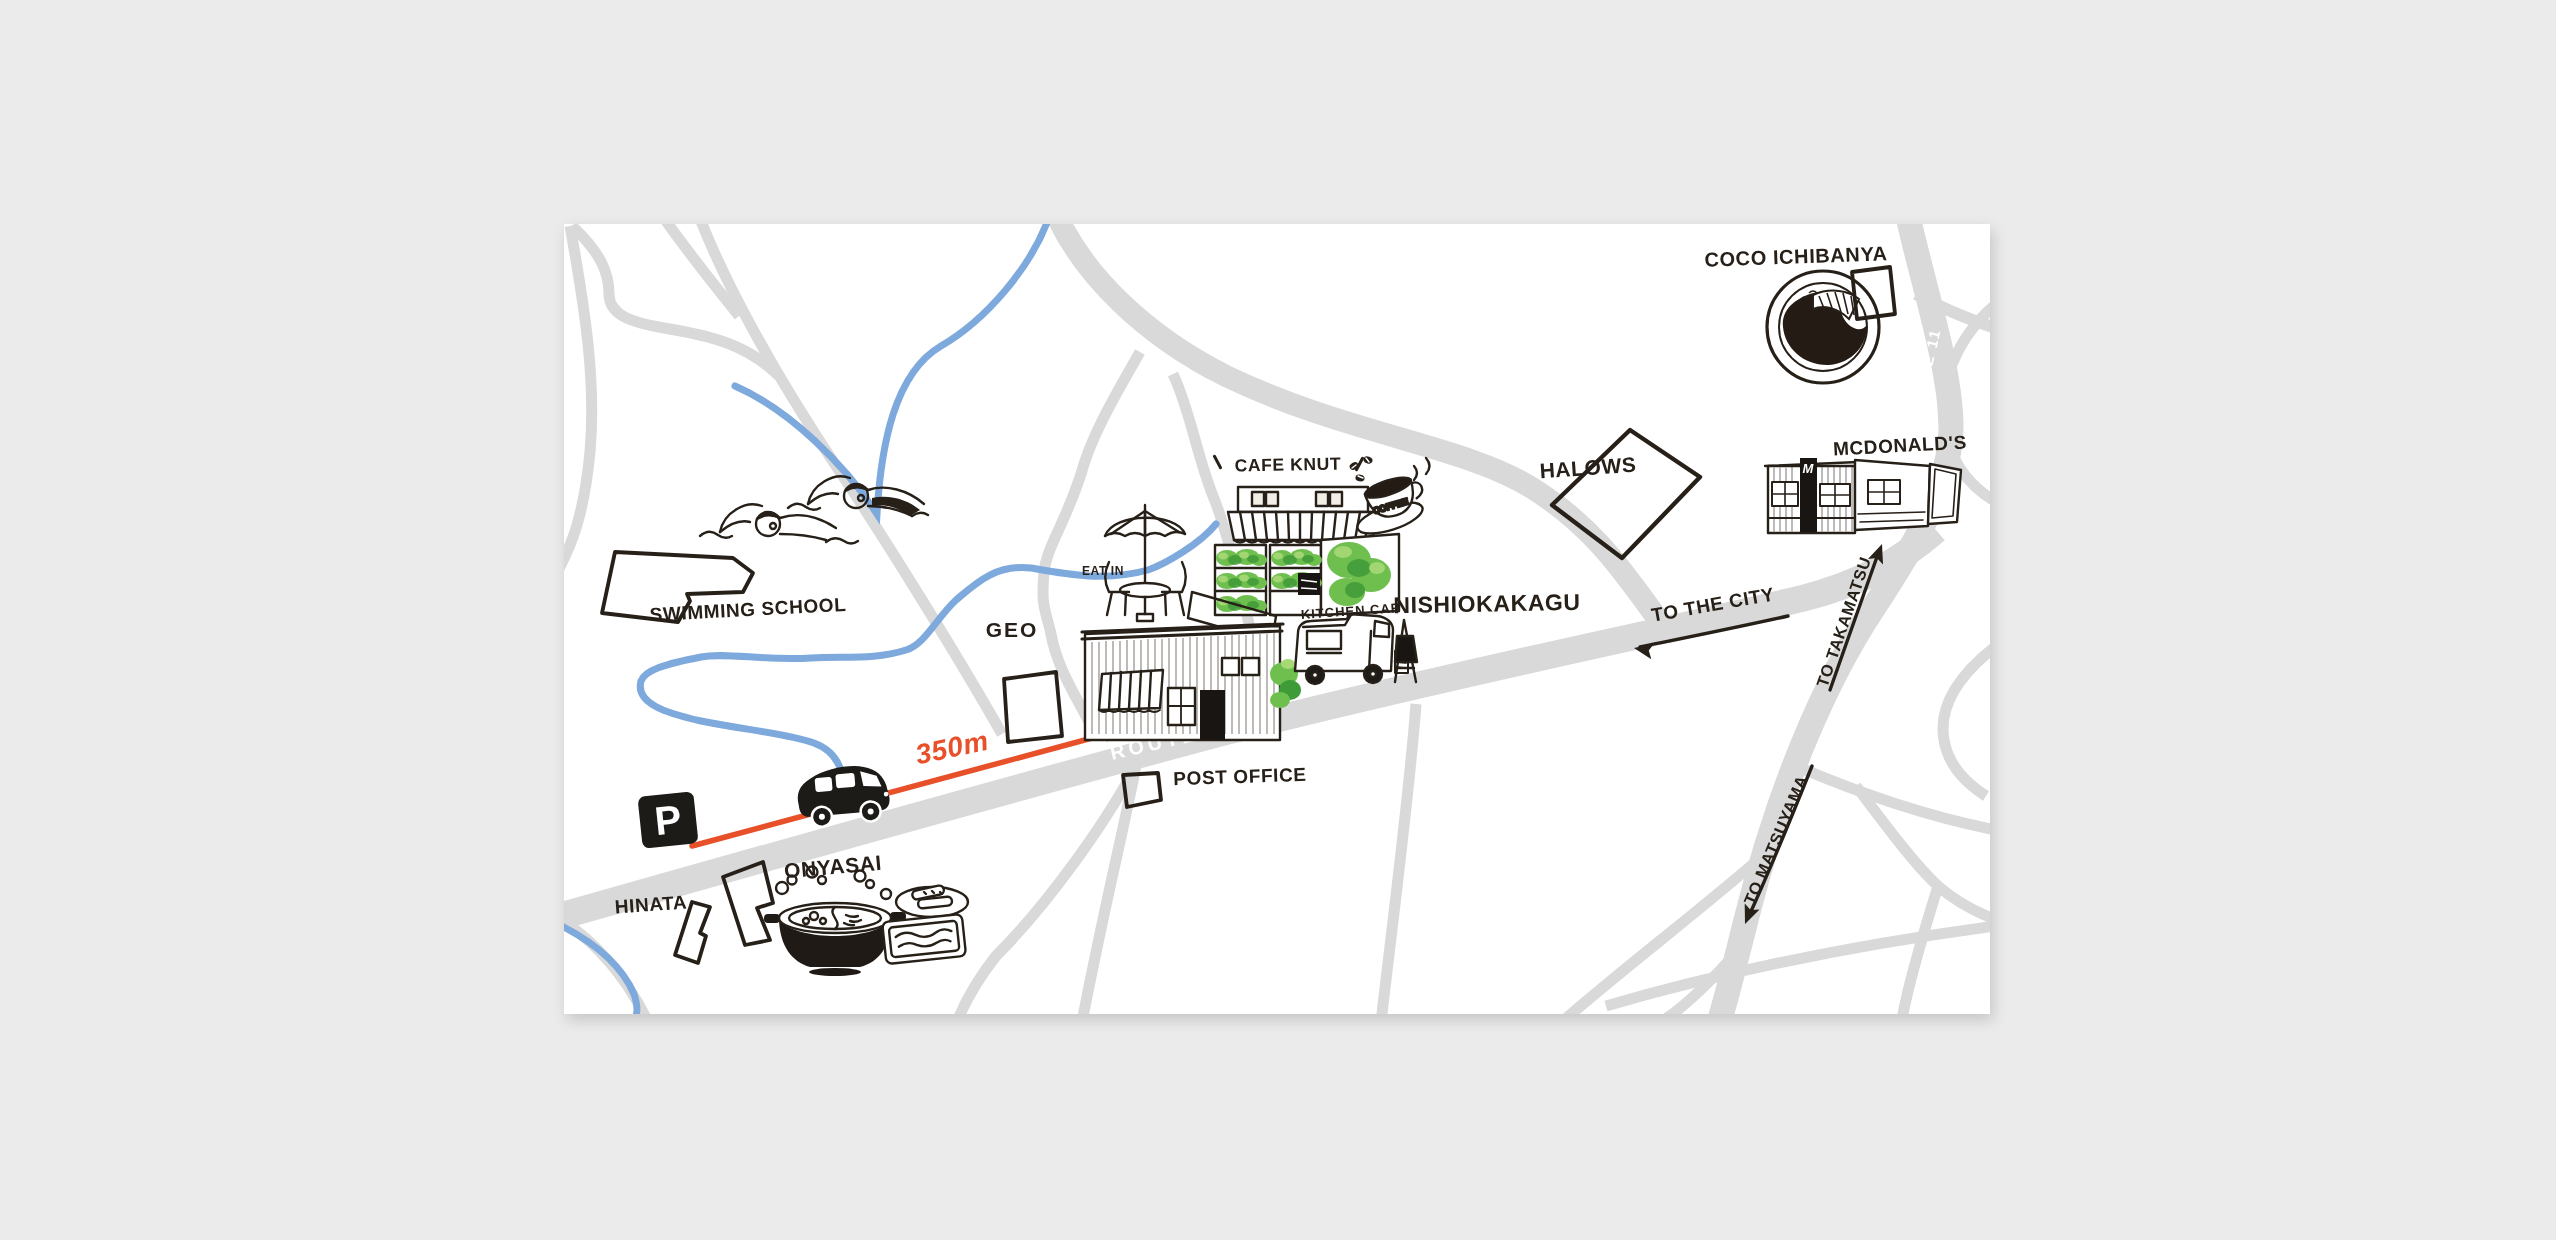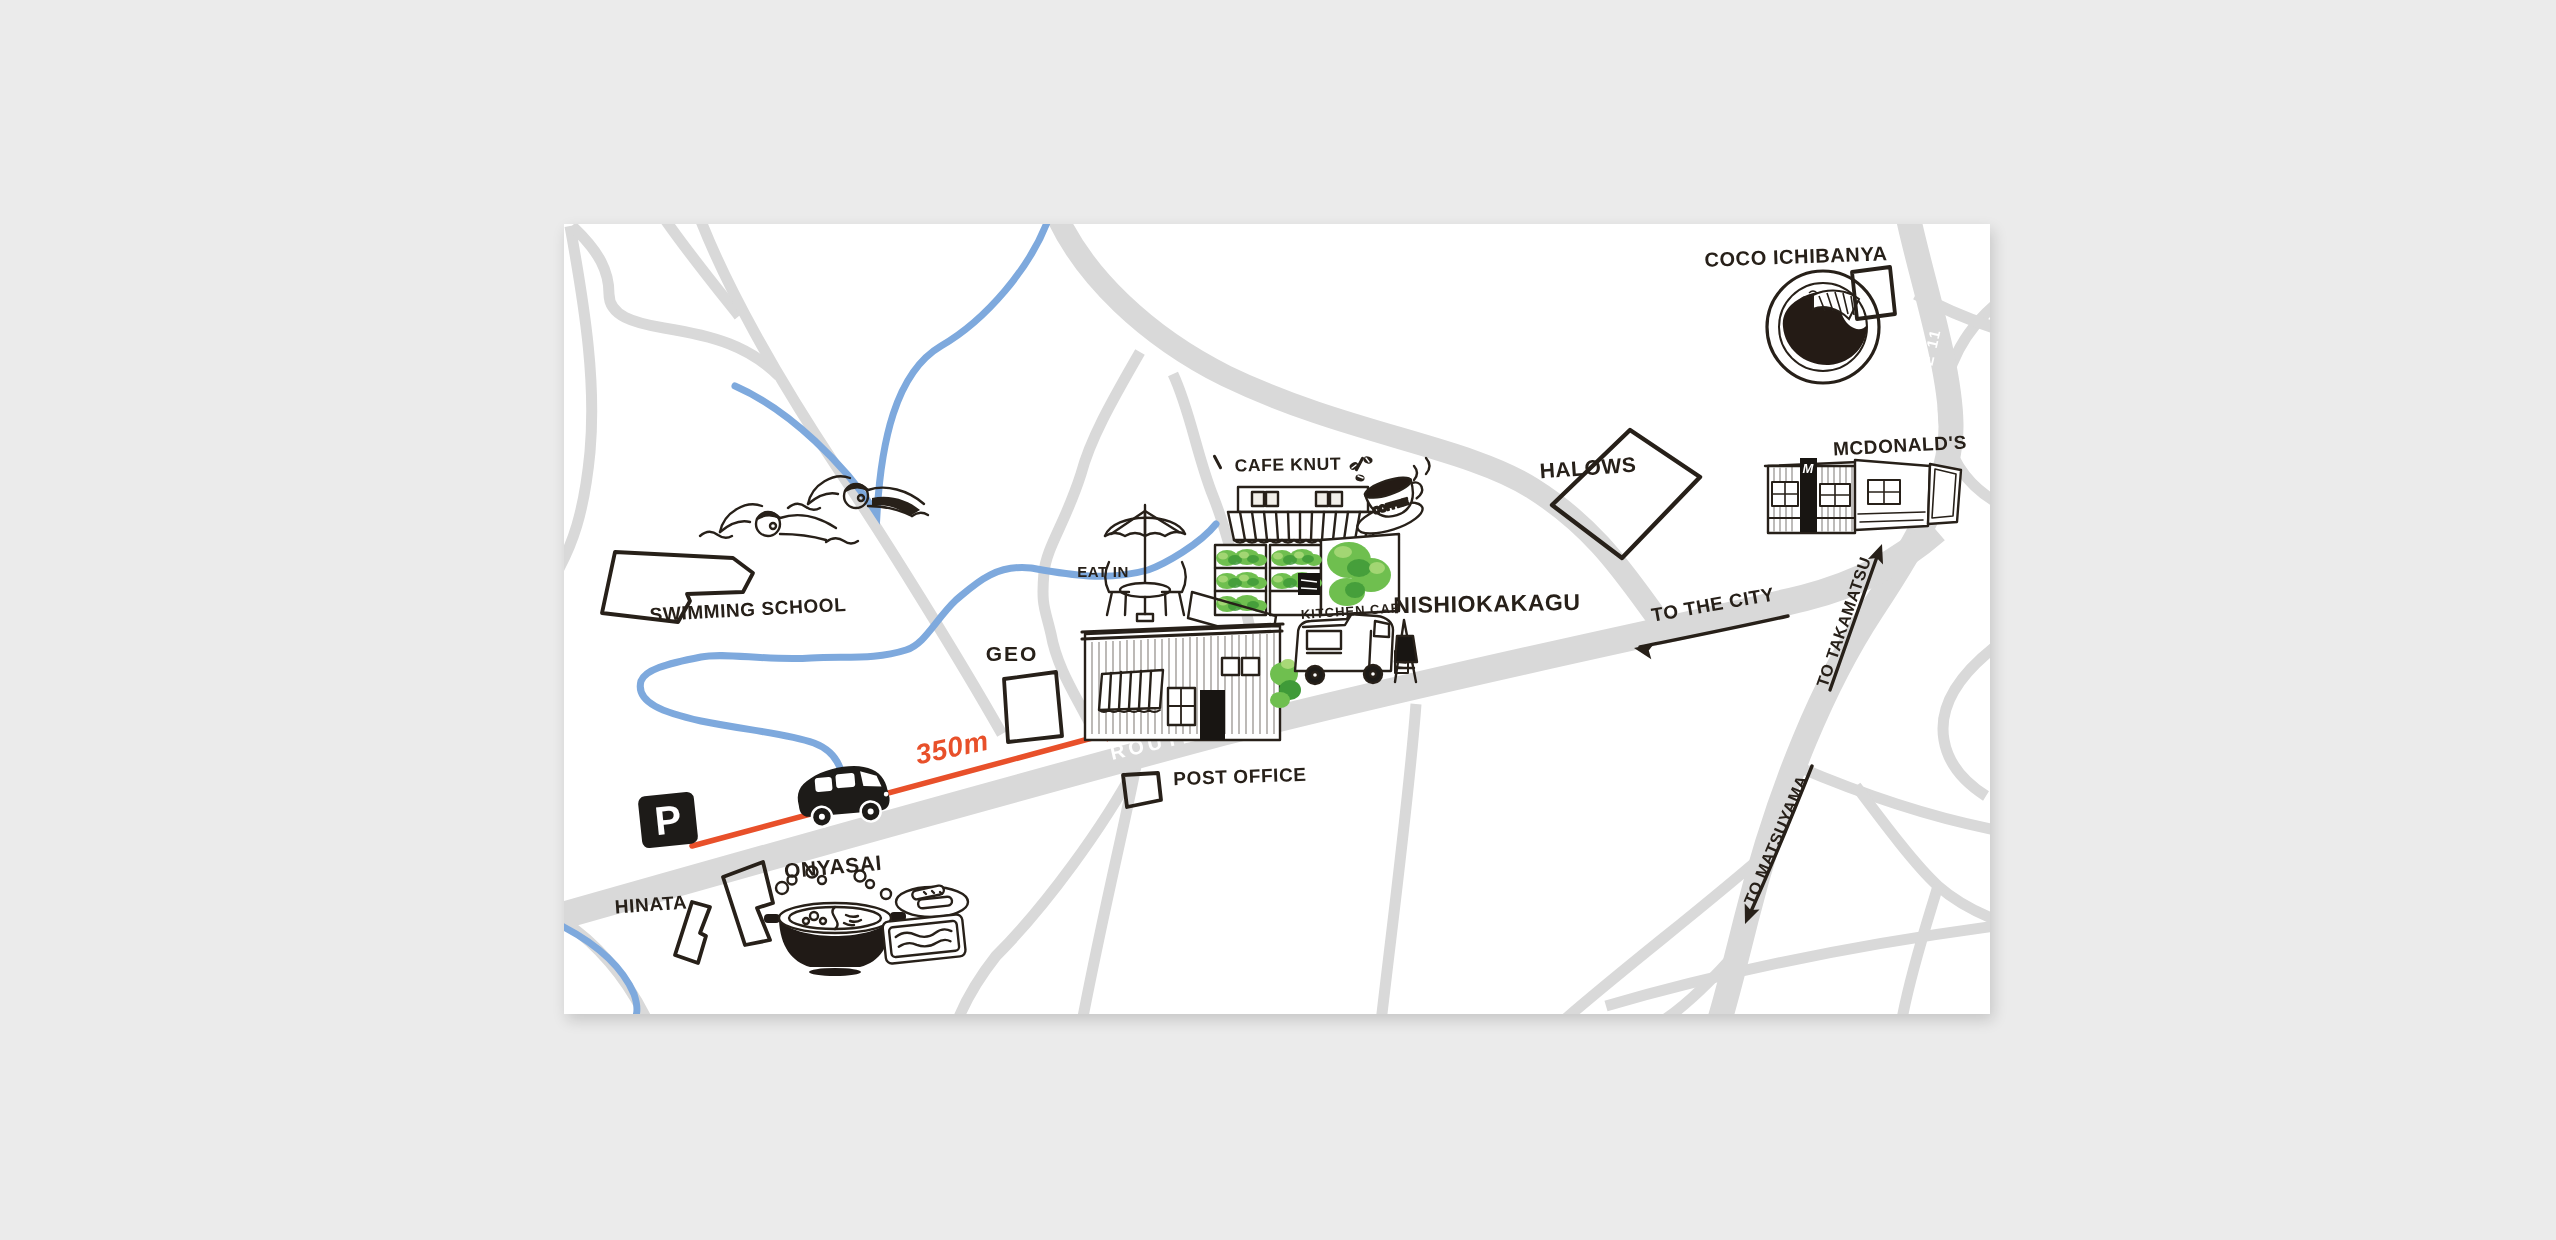--- a/index.html
+++ b/index.html
@@ -444,22 +444,22 @@
   </div>
 
   <div class="label" style="left:1232px;top:33px;transform:translate(-50%,-50%) rotate(-2deg);font-size:20px;">COCO ICHIBANYA</div>
   <div class="label" style="left:1336px;top:222px;transform:translate(-50%,-50%) rotate(-3deg);font-size:19px;">MCDONALD'S</div>
   <div class="label" style="left:1024px;top:244px;transform:translate(-50%,-50%) rotate(-4deg);font-size:21px;">HALOWS</div>
   <div class="label" style="left:724px;top:241px;transform:translate(-50%,-50%) rotate(-1deg);font-size:17.5px;">CAFE KNUT</div>
   <div class="tick" style="left:652px;top:230px;transform:rotate(-28deg);"></div>
   <div class="tick" style="left:794px;top:232px;transform:rotate(28deg);"></div>
   <div class="label" style="left:923px;top:380px;transform:translate(-50%,-50%) rotate(-1deg);font-size:23px;">NISHIOKAKAGU</div>
   <div class="label" style="left:787px;top:387px;transform:translate(-50%,-50%) rotate(-4deg);font-size:13px;letter-spacing:1px;">KITCHEN CAR</div>
-  <div class="label" style="left:539px;top:347px;transform:translate(-50%,-50%);font-size:15px;">EAT IN</div>
-  <div class="label" style="left:448px;top:430px;transform:translate(-50%,-50%);font-size:21px;letter-spacing:2px;">GEO</div>
+  <div class="label" style="left:539px;top:347px;transform:translate(-50%,-50%);font-size:12px;">EAT IN</div>
+  <div class="label" style="left:448px;top:406px;transform:translate(-50%,-50%);font-size:21px;letter-spacing:2px;">GEO</div>
   <div class="label" style="left:676px;top:553px;transform:translate(-50%,-50%) rotate(-2deg);font-size:19px;">POST OFFICE</div>
   <div class="label" style="left:184px;top:386px;transform:translate(-50%,-50%) rotate(-3deg);font-size:19px;">SWIMMING SCHOOL</div>
   <div class="label" style="left:269px;top:643px;transform:translate(-50%,-50%) rotate(-5deg);font-size:21px;">ONYASAI</div>
   <div class="label" style="left:87px;top:681px;transform:translate(-50%,-50%) rotate(-4deg);font-size:19px;">HINATA</div>
   <div class="label" style="left:1149px;top:381px;transform:translate(-50%,-50%) rotate(-10deg);font-size:19px;">TO THE CITY</div>
   <div class="label" style="left:1280px;top:398px;transform:translate(-50%,-50%) rotate(-71deg);font-size:16.5px;">TO TAKAMATSU</div>
   <div class="label" style="left:1212px;top:616px;transform:translate(-50%,-50%) rotate(-67deg);font-size:16.5px;">TO MATSUYAMA</div>
   <div class="label dist" style="left:388px;top:524px;transform:translate(-50%,-50%) rotate(-12deg);font-size:28px;">350m</div>
 
 </div>

